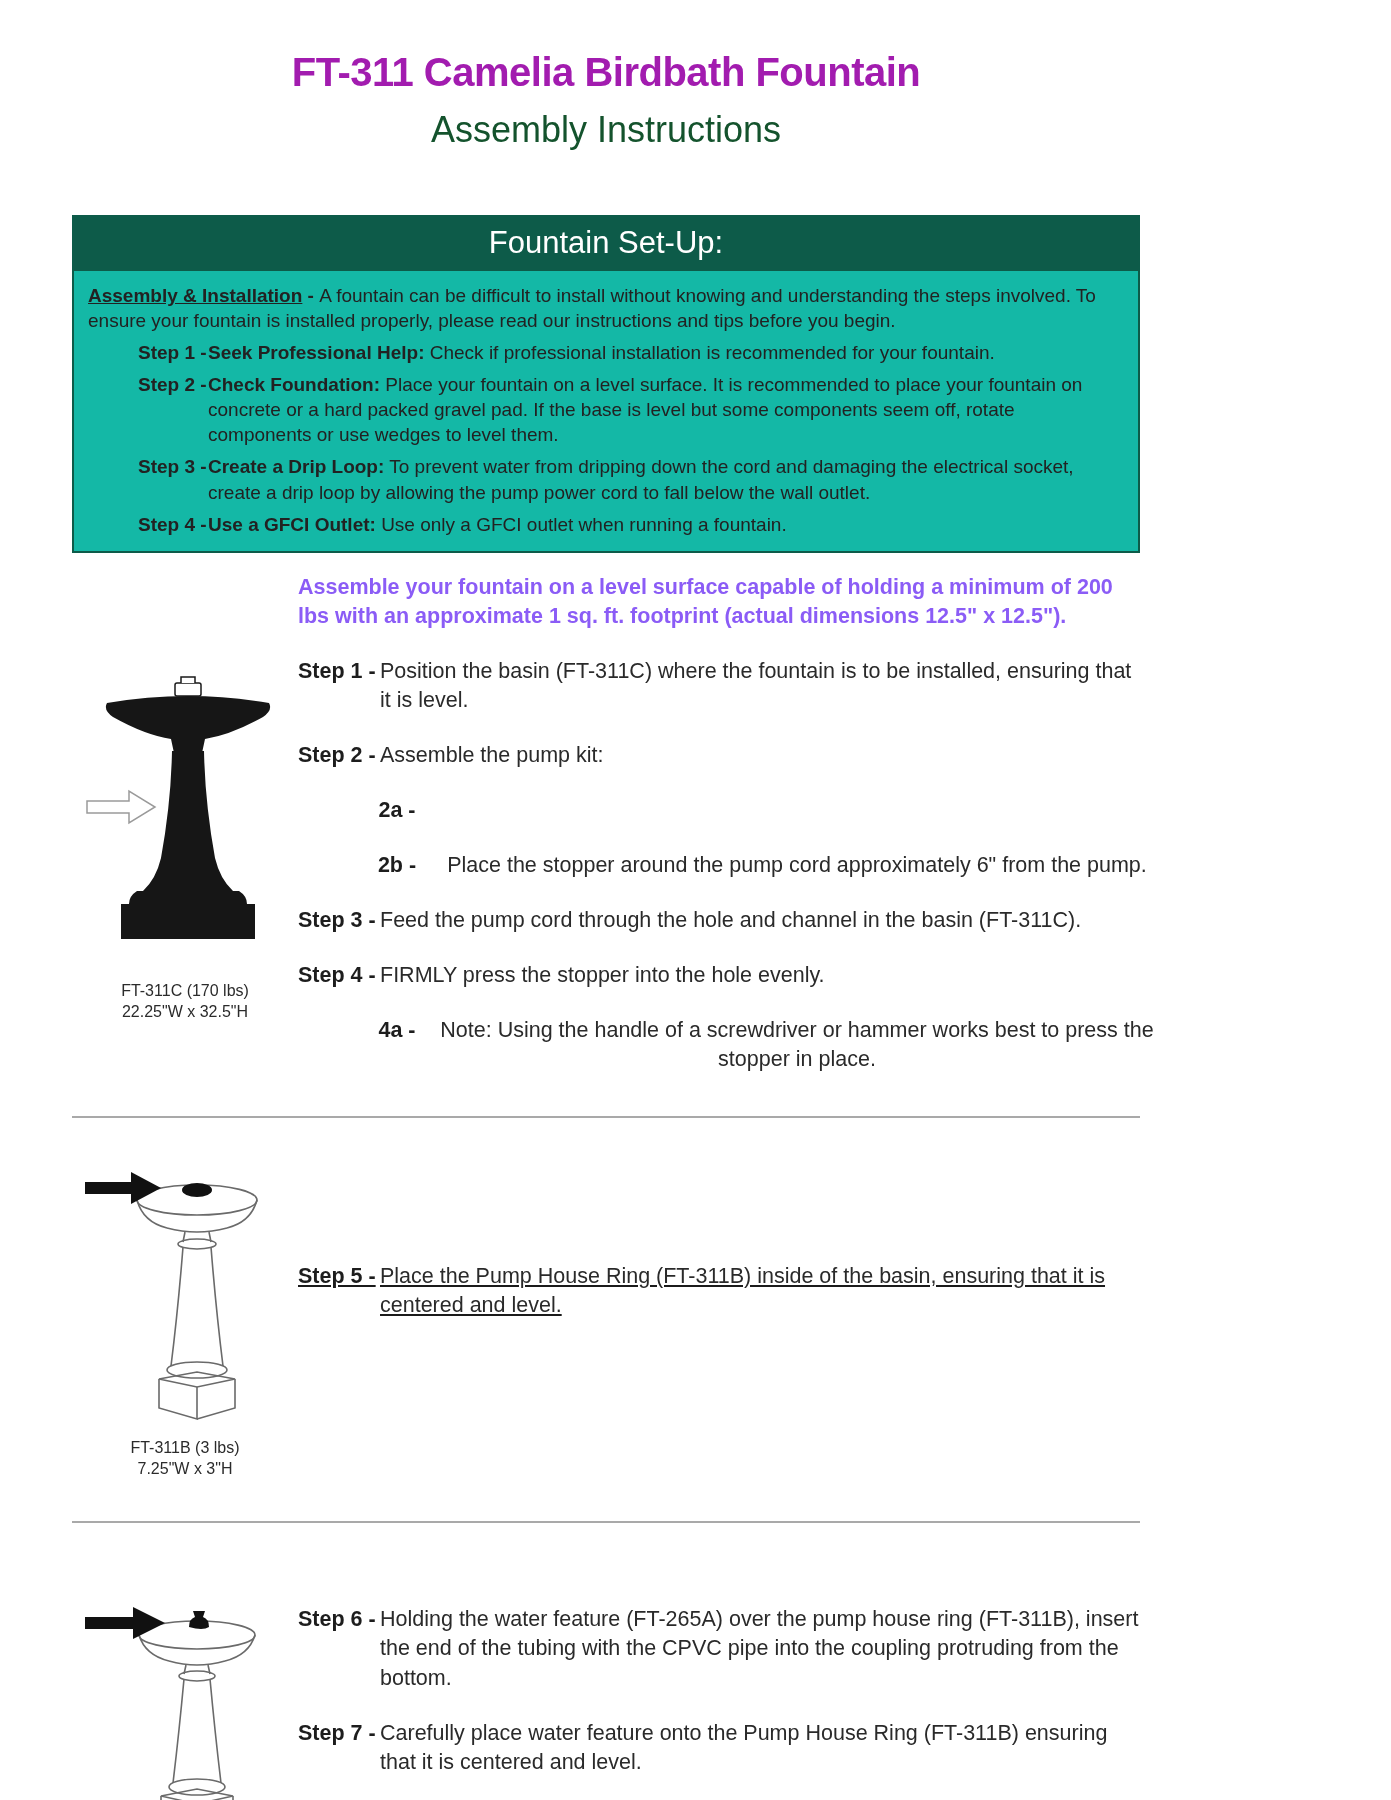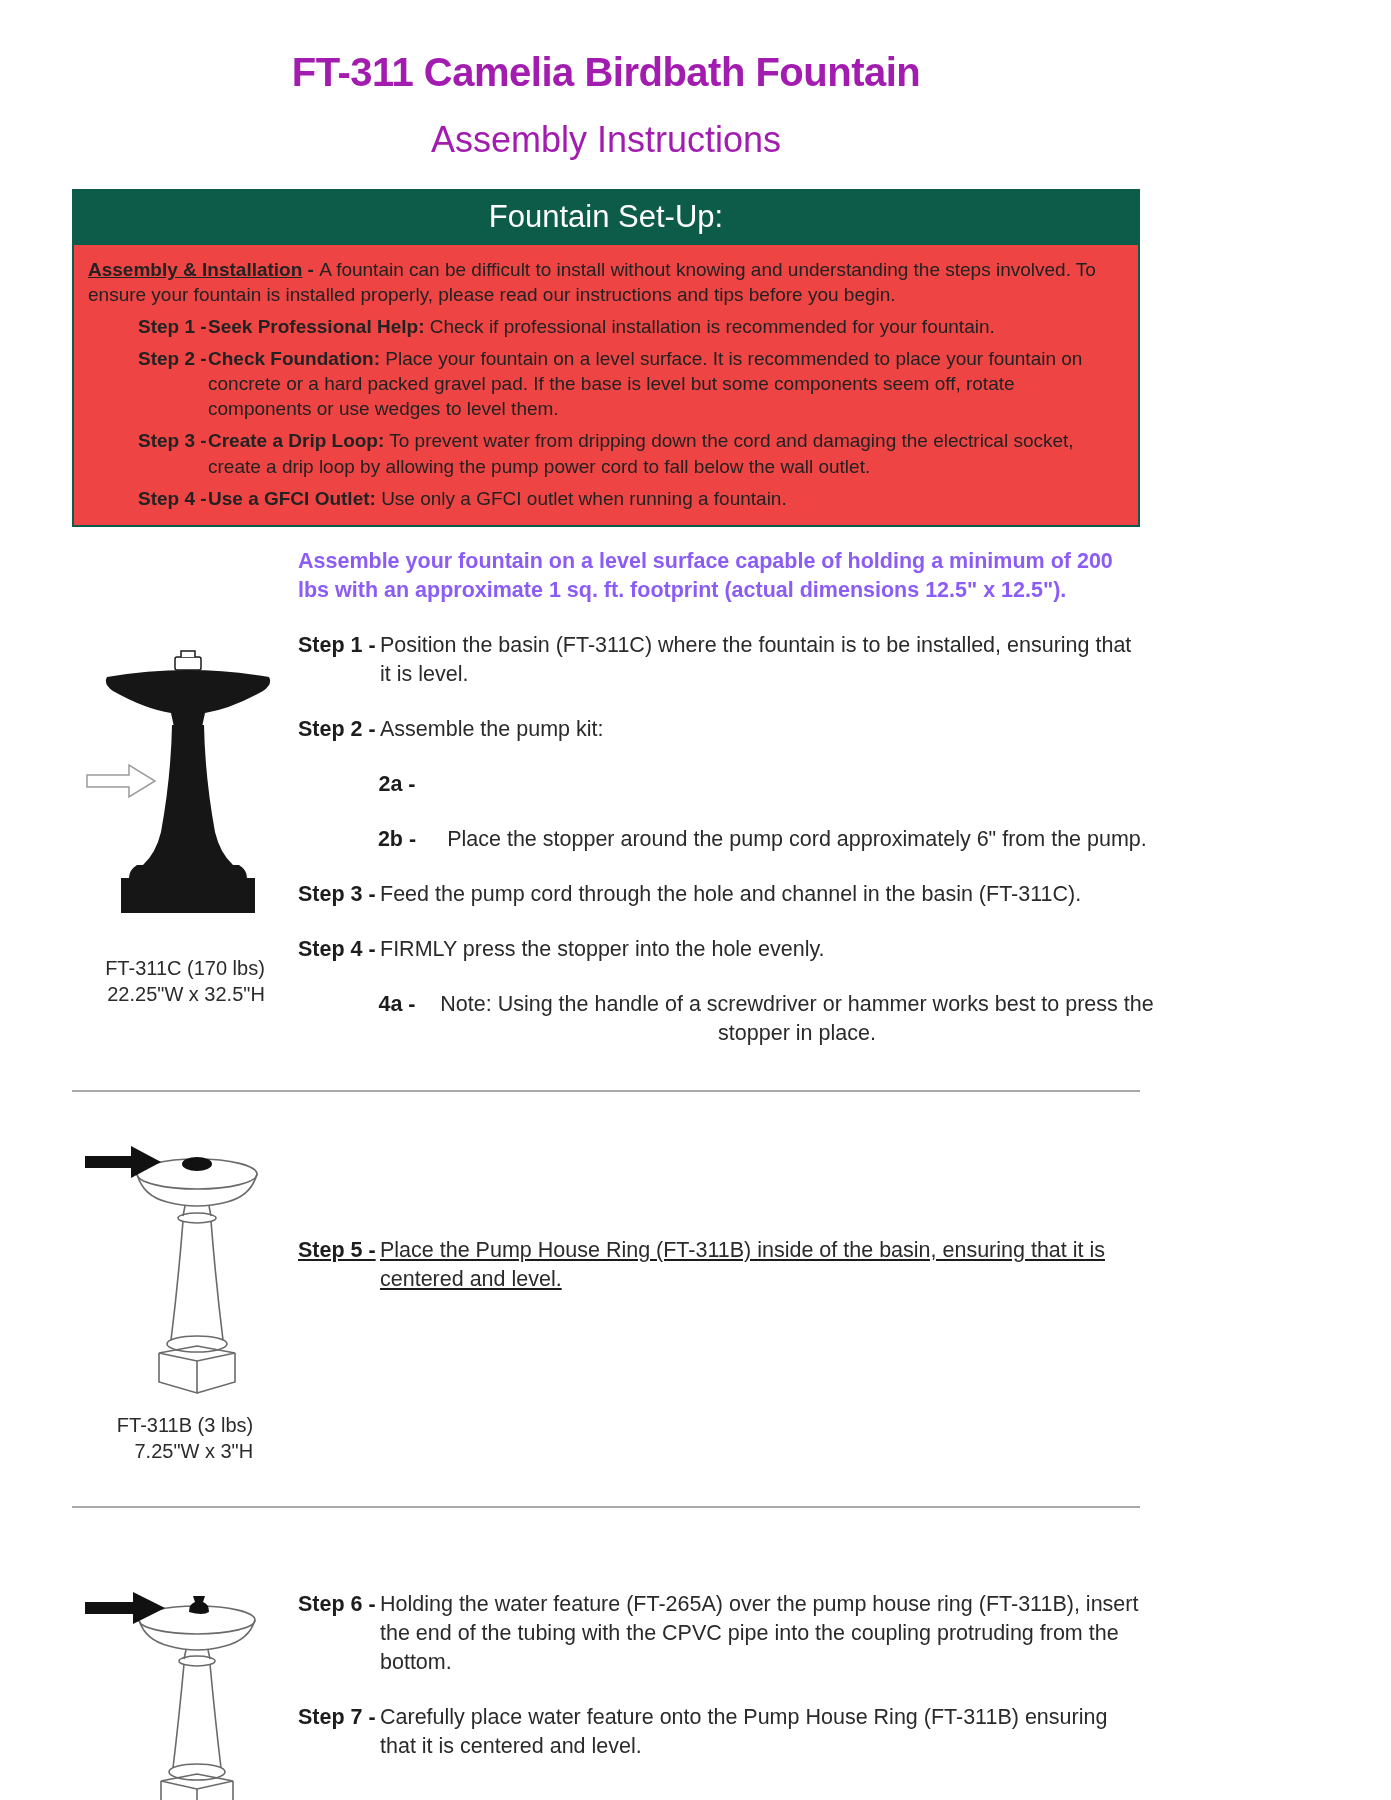--- a/index.html
+++ b/index.html
@@ -8,47 +8,47 @@
     width:1391px; min-height:1800px;
     font-family:"Liberation Sans", sans-serif;
     color:#1b1b1b;
     position:relative;
   }
   .page { width:1391px; min-height:1800px; padding-top:50px; }
 
   
   .doc-header { width:1068px; margin-left:72px; text-align:center; }
   .doc-title   { font-size:40px; font-weight:bold; letter-spacing:-0.5px; color:#a21caf; }
-  .doc-subtitle{ font-size:36px; font-weight:normal; color:#a21caf; margin-top:24px; }
+  .doc-subtitle{ font-size:36px; font-weight:normal; color:#14532d; margin-top:14px; }
 
   
   .setup-box {
-    width:1068px; margin:28px 0 0 72px;
+    width:1068px; margin:64px 0 0 72px;
     border:2px solid var(--accent,#0d5b49);
-    background:#ef4444;
+    background:#14b8a6;
   }
   .setup-box-header {
     background:var(--accent,#0d5b49);
     color:#ffffff; text-align:center;
     font-size:31px; padding:8px 0 10px 0;
   }
   .setup-box-body { padding:12px 32px 14px 14px; font-size:19px; line-height:1.32; color:#222; }
   .sb-intro { margin-bottom:6px; }
   .sb-intro-label { font-weight:bold; text-decoration:underline; }
   .sb-intro-sep { font-weight:bold; }
   .box-step { display:flex; padding-left:50px; margin-top:7px; }
   .bs-num { flex:none; width:70px; font-weight:bold; }
   .bs-text { flex:1; }
   .bs-label { font-weight:bold; }
 
   
   .row { display:flex; width:1100px; margin-left:72px; }
   .figure-col { flex:none; width:226px; display:flex; flex-direction:column; align-items:center; }
   .text-col { flex:1; padding-left:0; }
-  .caption { text-align:right; font-size:20px; color:#2b2b2b; line-height:1.3; margin-top:8px; }
+  .caption { text-align:center; font-size:16px; color:#2b2b2b; line-height:1.3; margin-top:8px; }
 
   .bold-intro { font-size:21.5px; font-weight:bold; line-height:1.35; width:820px; color:#8b5cf6; }
 
   .step { display:flex; margin-top:26px; font-size:21.5px; line-height:1.35; color:#2a2a2a; }
   .step-num { flex:none; width:82px; font-weight:bold; color:#1d1d1d; }
   .step-text { flex:1; max-width:760px; }
   .step.sub { padding-left:74px;text-align:center; }
   .step.sub .step-num { width:50px; }
 
   .divider { border:none; border-top:2px solid #a9a9a9; width:1068px; margin:42px 0 26px 72px; }

